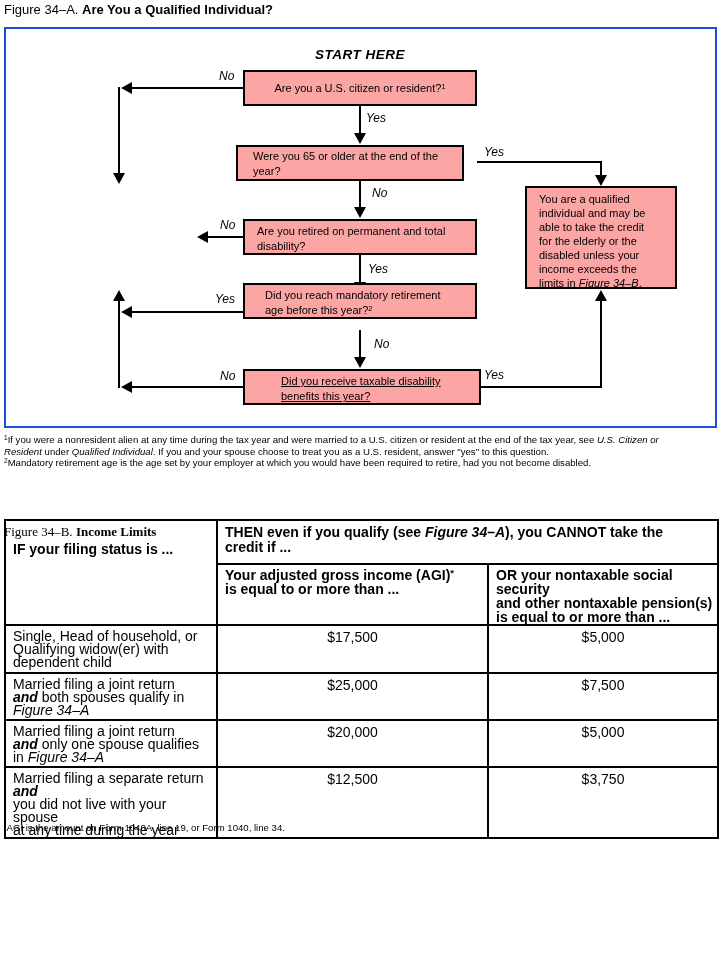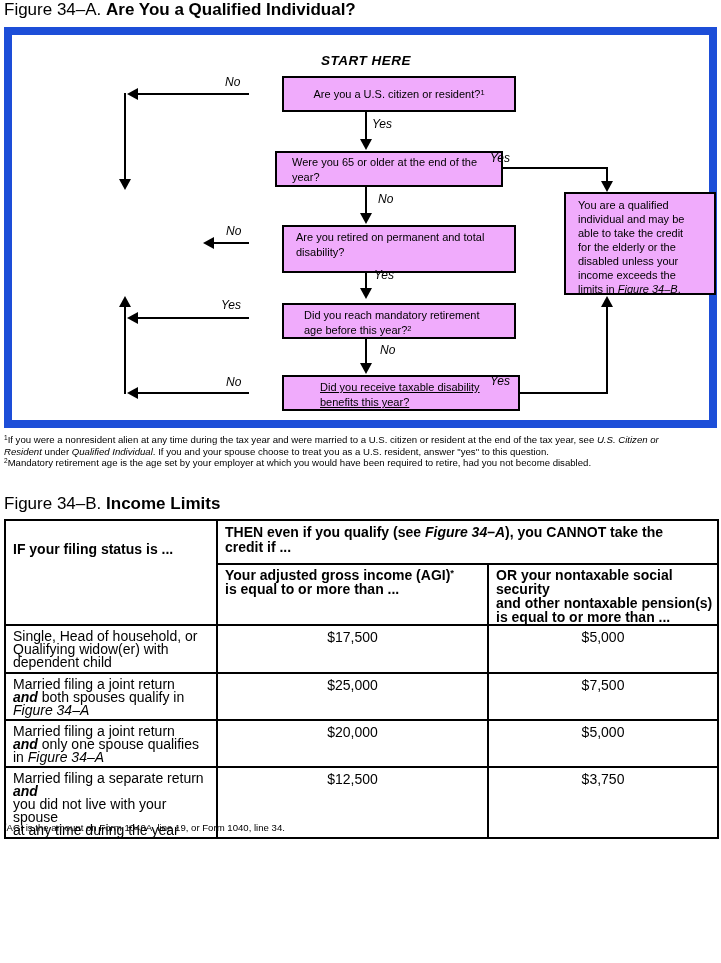--- a/index.html
+++ b/index.html
@@ -6,35 +6,35 @@
   #page{position:relative;width:721px;height:963px;background:#fff;overflow:hidden;
         font-family:"Liberation Sans","DejaVu Sans",sans-serif;color:#000;}
   .runs{white-space:pre-line;}
   .r-n{font-style:normal;}
   .r-b{font-weight:bold;}
   .r-i{font-style:italic;}
   .r-bi{font-weight:bold;font-style:italic;}
   .r-u{text-decoration:underline;}
   .r-sup{font-size:0.68em;vertical-align:0.42em;line-height:0;}
 
-  .fig-title{position:absolute;left:4px;font-size:17px;line-height:14px;text-align:right;}
+  .fig-title{position:absolute;left:4px;font-size:13px;line-height:14px;text-align:right;}
   #fig-a-title{top:3px;}
-  #fig-b-title{top:497px;}
+  #fig-b-title{top:525px;font-family:Liberation Serif, serif;}
 
   
   #fig-a{position:absolute;left:4px;top:27px;width:713px;height:401px;
-         border:8px solid #1d4ed8;box-sizing:border-box;}
+         border:2px solid #1d4ed8;box-sizing:border-box;}
   #flow-svg{position:absolute;left:0;top:0;width:709px;height:397px;}
-  .qbox{position:absolute;box-sizing:border-box;border:2px solid #000;background:#f0abfc;
-        font-size:11px;line-height:15px;margin-left:33px;}
+  .qbox{position:absolute;box-sizing:border-box;border:2px solid #000;background:#fca5a5;
+        font-size:11px;line-height:15px;}
   #box-q1{left:237px;top:41px;width:234px;height:36px;display:flex;align-items:center;
           justify-content:center;text-align:center;}
   #box-q2{left:230px;top:116px;width:228px;height:36px;padding:2px 0 0 15px;}
-  #box-q3{left:237px;top:190px;width:234px;height:48px;padding:3px 0 16px 12px;}
-  #box-q4{left:237px;top:268px;width:234px;height:36px;padding:3px 0 0 20px;}
+  #box-q3{left:237px;top:190px;width:234px;height:36px;padding:3px 0 16px 12px;}
+  #box-q4{left:237px;top:254px;width:234px;height:36px;padding:3px 0 0 20px;}
   #box-q5{left:237px;top:340px;width:238px;height:36px;padding:3px 0 0 36px;text-decoration:underline;}
   #box-not-qualified{left:37px;top:156px;width:152px;height:104px;padding:20px 0 0 18px;}
   #box-qualified{left:519px;top:157px;width:152px;height:103px;padding:4px 0 0 12px;line-height:14px;}
   #start-here{position:absolute;left:254px;top:18px;width:200px;text-align:center;
               font-size:13.5px;font-weight:bold;font-style:italic;letter-spacing:0.5px;}
   .lbl{position:absolute;font-style:italic;font-size:12px;line-height:12px;}
   #lbl-no-1{left:213px;top:41px;}
   #lbl-yes-1{left:360px;top:83px;}
   #lbl-yes-2{left:478px;top:117px;}
   #lbl-no-2{left:366px;top:158px;}

